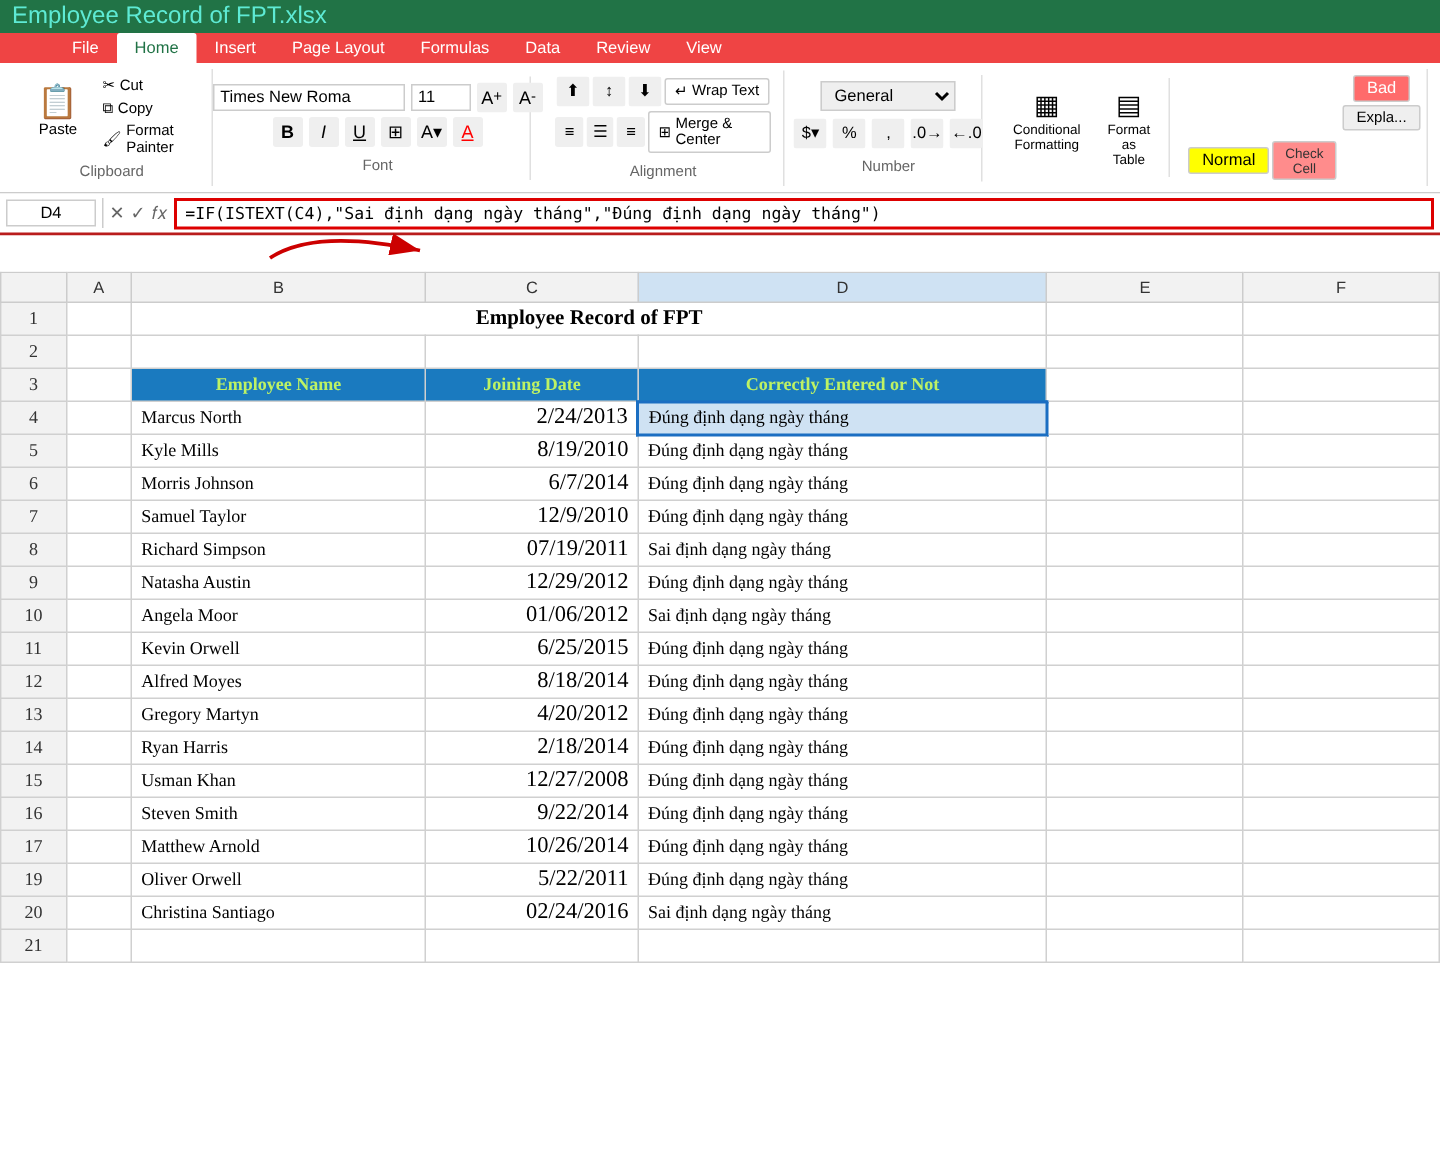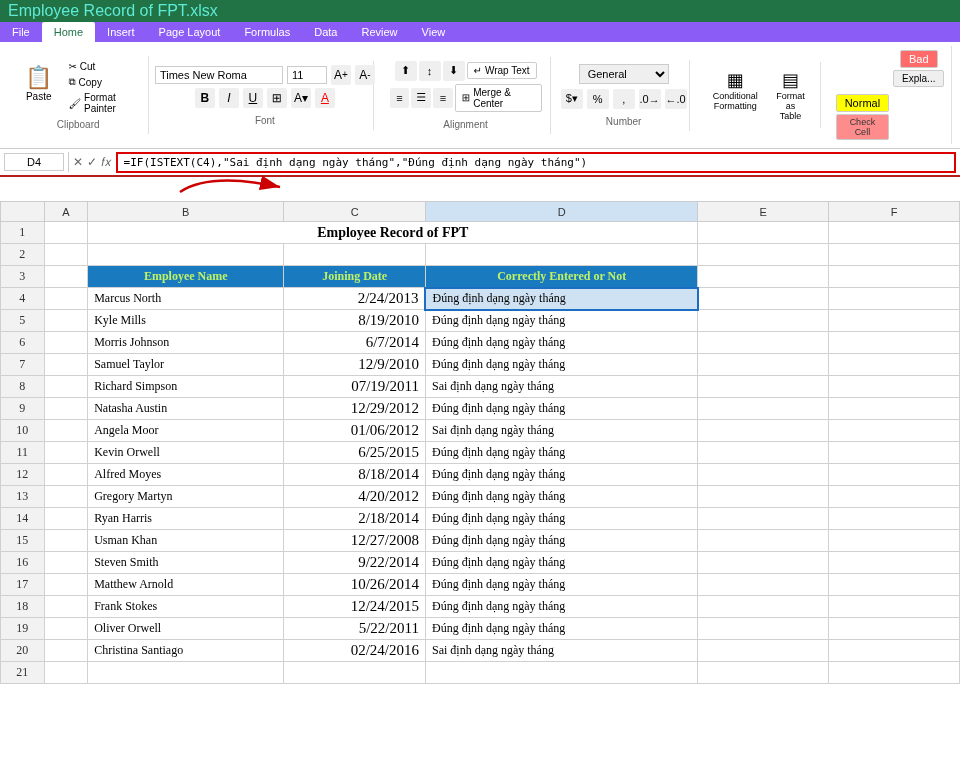--- a/index.html
+++ b/index.html
@@ -80,21 +80,21 @@
 
     .col-A { width: 40px; }
     .col-B { width: 180px; }
     .col-C { width: 130px; }
     .col-D { width: 250px; }
     .col-E { width: 120px; }
     .col-F { width: 120px; }
 
     .ribbon-top { background: #217346; display: flex; align-items: center; justify-content: space-between; padding: 2px 8px; }
     .ribbon-top-title { color: #5eead4; font-size: 16px; }
-    .ribbon-tabs-bar { background: #8b5cf6; display: flex; }
+    .ribbon-tabs-bar { background: #ef4444; display: flex; padding-left: 36px; }
     .tab-item { color: white; font-size: 11px; padding: 4px 12px; cursor: pointer; }
     .tab-item.active-tab { background: white; color: #217346; border-radius: 2px 2px 0 0; }
   </style>
 </head>
 <body>
 
 <div class="ribbon-top">
   <span class="ribbon-top-title">Employee Record of FPT.xlsx</span>
 </div>
 
@@ -197,21 +197,21 @@
       </div>
       <div class="cond-btn">
         <span class="cond-icon">▤</span>
         <span style="font-size:9px;text-align:center">Format as<br>Table</span>
       </div>
     </div>
   </div>
 
   <div class="toolbar-section styles-section">
     <div class="styles-btns">
-      <div style="display:flex;flex-direction:column;align-items:center;gap:2px;margin-top:44px;">
+      <div style="display:flex;align-items:center;gap:2px;margin-top:44px;">
         <button class="style-btn normal-btn">Normal</button>
         <button class="style-btn bad-btn" style="font-size:9px;background:#ff8c8c;color:#333;">Check Cell</button>
       </div>
       <div style="display:flex;flex-direction:column;align-items:center;gap:2px;">
         <button class="style-btn bad-btn">Bad</button>
         <button class="style-btn expl-btn">Expla...</button>
       </div>
     </div>
   </div>
 </div>
@@ -396,29 +396,20 @@
         <tr>
     <td class="row-header cell">17</td>
     <td class="cell empty"></td>
     <td class="cell name-cell">Matthew Arnold</td>
     <td class="cell date-cell">10/26/2014</td>
     <td class="cell result-cell">Đúng định dạng ngày tháng</td>
     <td class="cell empty"></td>
     <td class="cell empty"></td>
   </tr>
         <tr>
-    <td class="row-header cell">18</td>
-    <td class="cell empty"></td>
-    <td class="cell name-cell">Frank Stokes</td>
-    <td class="cell date-cell">12/24/2015</td>
-    <td class="cell result-cell">Đúng định dạng ngày tháng</td>
-    <td class="cell empty"></td>
-    <td class="cell empty"></td>
-  </tr>
-        <tr>
     <td class="row-header cell">19</td>
     <td class="cell empty"></td>
     <td class="cell name-cell">Oliver Orwell</td>
     <td class="cell date-cell">5/22/2011</td>
     <td class="cell result-cell">Đúng định dạng ngày tháng</td>
     <td class="cell empty"></td>
     <td class="cell empty"></td>
   </tr>
         <tr>
     <td class="row-header cell">20</td>

